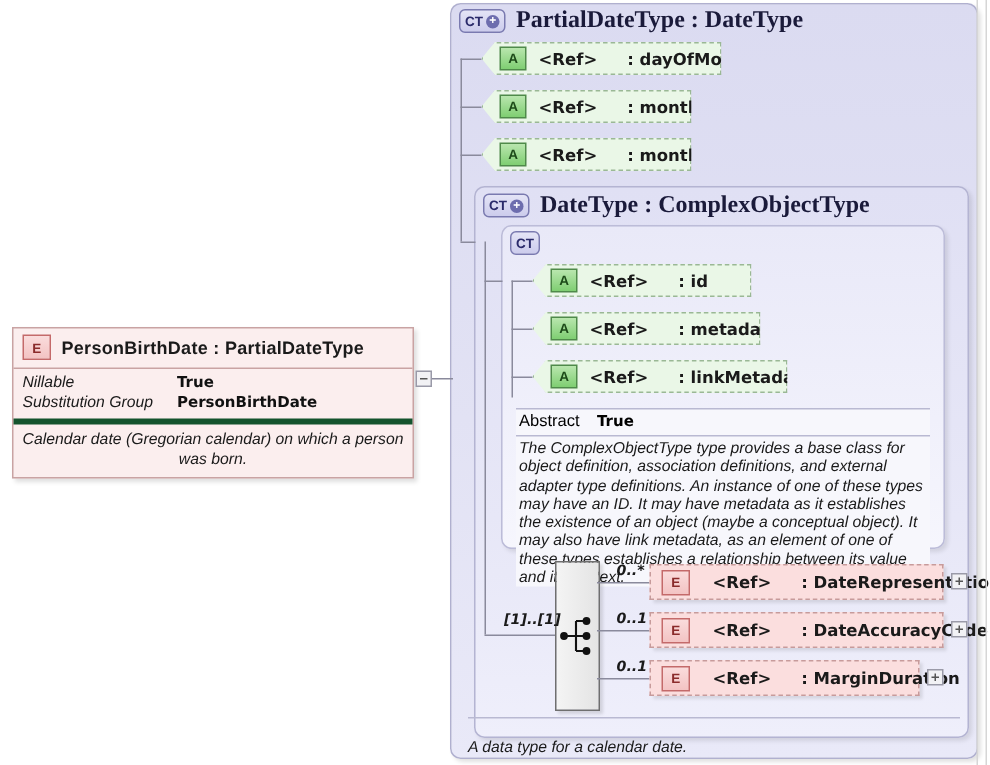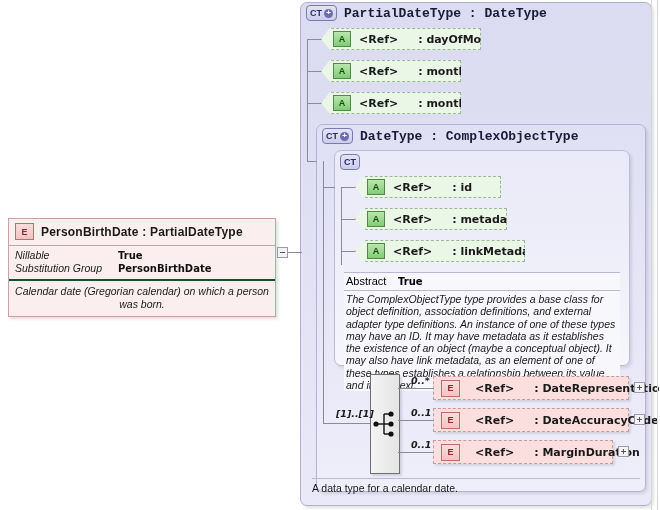--- a/index.html
+++ b/index.html
@@ -46,21 +46,21 @@
     margin-right: 7px;
     flex: none;
   }
   #element-box .eb-name {
     font-size: 12px; font-weight: bold; color: #1a1a1a;
     letter-spacing: .2px;
     text-align: right;
   }
   #element-box .eb-props {
     padding: 3px 6px 4px 6px;
-    border-bottom: 2px solid #14532d;
+    border-bottom: 4px solid #14532d;
   }
   #element-box .prop-row { display: flex; line-height: 13px; }
   #element-box .prop-key {
     width: 103px; font-style: italic; font-size: 10.5px; color: #1a1a1a;
   }
   #element-box .prop-val {
     font-size: 10px; font-weight: bold; color: #111;
     font-family: "DejaVu Sans", sans-serif;
   }
   #element-box .eb-doc {
@@ -138,22 +138,22 @@
   .icon-ct .ct-plus {
     display: inline-flex; align-items: center; justify-content: center;
     width: 9px; height: 9px;
     margin-left: 2px;
     border-radius: 50%;
     background: #6d6dae;
     color: #fff;
     font-size: 8px; line-height: 8px; font-weight: bold;
   }
   .ct-title {
-    font-size: 13px; font-weight: bold; color: #1a1a3a;
-    font-family: Liberation Mono, monospace;
+    font-size: 16px; font-weight: bold; color: #1a1a3a;
+    font-family: Liberation Serif, serif;
     white-space: nowrap;
   }
 
   
   .attr-row {
     position: absolute;
     height: 22px;
     box-sizing: border-box;
     background: #eaf7e7;
     border: 1px dashed #9ab895;
@@ -253,22 +253,22 @@
     font-family: "DejaVu Sans", sans-serif;
     white-space: nowrap;
   }
 
   
   #panel-doc {
     position: absolute;
     left: 312px; top: 478px;
     width: 328px;
     border-top: 1px solid #b9b9d2;
-    padding-top: 3px;
-    font-size: 10.5px; color: #1a1a1a;
+    padding-top: 13px;
+    font-style: italic; font-size: 10.5px; color: #1a1a1a;
   }
 
   
   .edge-line { position: absolute; top: 0; width: 1px; height: 510px; background: #d6d6d6; }
 </style>
 </head>
 <body>
 
 <div class="type-panel" id="panel-partialdate"></div>
 

